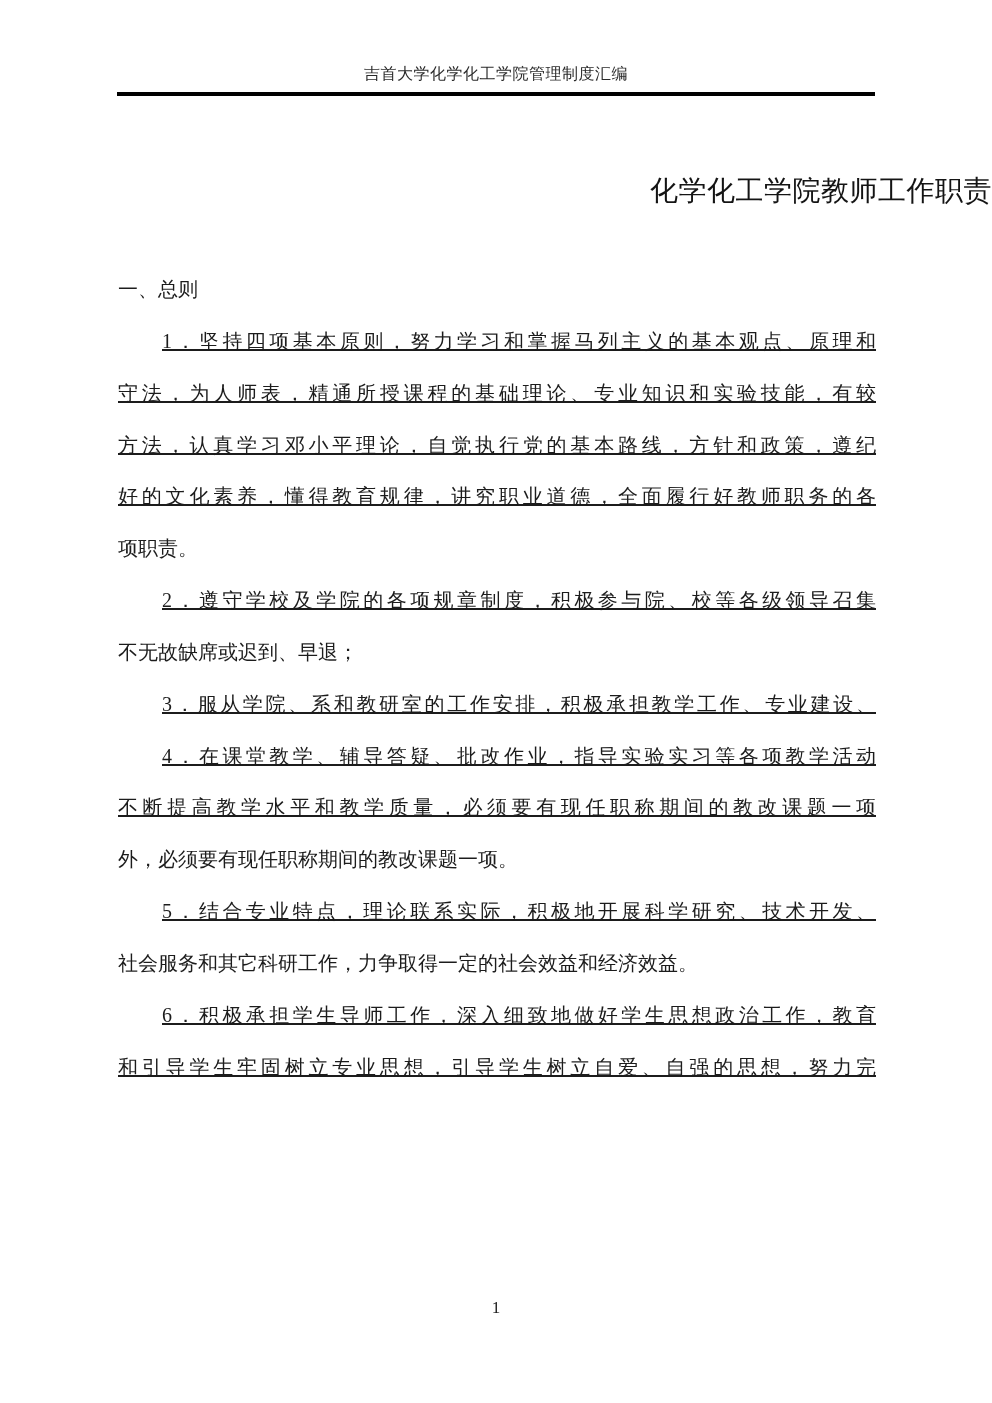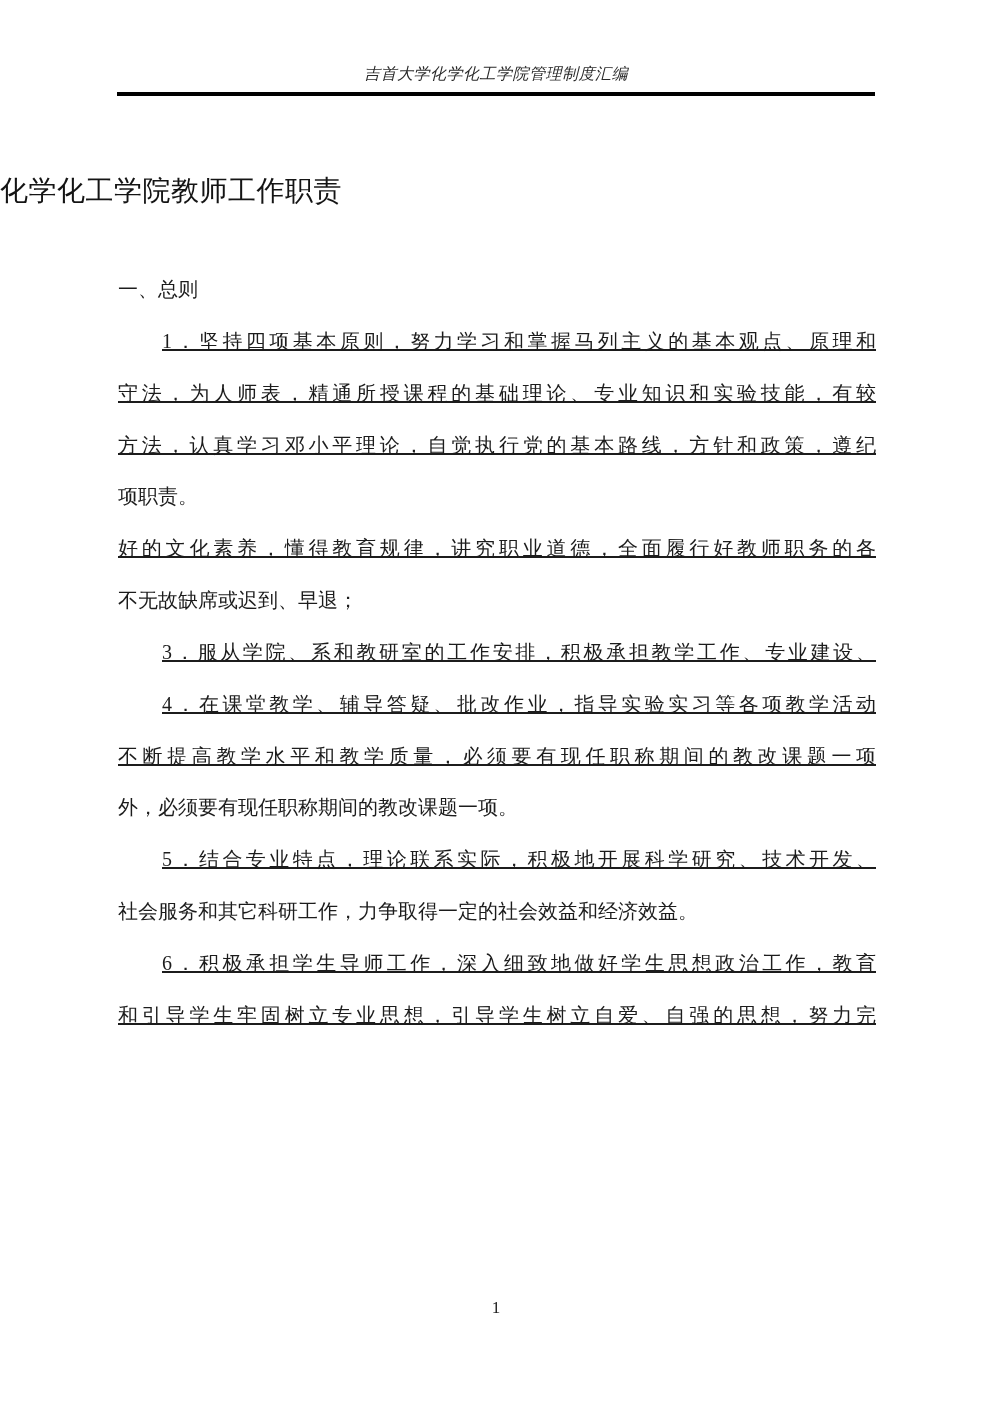--- a/index.html
+++ b/index.html
@@ -9,35 +9,34 @@
     height: 1403px;
     background: #ffffff;
     overflow: hidden;
     font-family: "Liberation Serif", "DejaVu Serif", serif;
     color: #1c1c1c;
   }
   .header-text {
     position: absolute;
     top: 64px; left: 0; right: 0;
     text-align: center;
-    font-style: italic;
     font-size: 16px;
     letter-spacing: 0.5px;
     color: #2a2a2a;
   }
   .header-rule {
     position: absolute;
     top: 92px; left: 117px;
     width: 758px; height: 4px;
     background: #000000;
   }
   .doc-title {
     position: absolute;
     top: 172px; left: 0; right: 0;
-    text-align: left;
+    text-align: right;
     font-size: 28px;
     letter-spacing: 0.5px;
     font-weight: normal;
     color: #141414;
   }
   .doc-body {
     position: absolute;
     top: 272px; left: 118px;
     width: 758px;
     font-size: 20px;
@@ -72,22 +71,23 @@
 
   <div class="header-rule"></div>
 
   <div class="doc-title">化学化工学院教师工作职责</div>
 
   <div class="doc-body">
     <div class="line">一、总则</div>
     <div class="line ind jf">1．坚持四项基本原则，努力学习和掌握马列主义的基本观点、原理和</div>
     <div class="line jf">守法，为人师表，精通所授课程的基础理论、专业知识和实验技能，有较</div>
     <div class="line jf">方法，认真学习邓小平理论，自觉执行党的基本路线，方针和政策，遵纪</div>
+    <div class="line jf">好的文化素养，懂得教育规律，讲究职业道德，全面履行好教师职务的各</div>
     <div class="line">项职责。</div>
-    <div class="line jf">好的文化素养，懂得教育规律，讲究职业道德，全面履行好教师职务的各</div>
+    <div class="line ind jf">2．遵守学校及学院的各项规章制度，积极参与院、校等各级领导召集</div>
     <div class="line">不无故缺席或迟到、早退；</div>
     <div class="line ind jf">3．服从学院、系和教研室的工作安排，积极承担教学工作、专业建设、</div>
     <div class="line ind jf">4．在课堂教学、辅导答疑、批改作业，指导实验实习等各项教学活动</div>
     <div class="line jf">不断提高教学水平和教学质量，必须要有现任职称期间的教改课题一项</div>
     <div class="line">外，必须要有现任职称期间的教改课题一项。</div>
     <div class="line ind jf">5．结合专业特点，理论联系实际，积极地开展科学研究、技术开发、</div>
     <div class="line">社会服务和其它科研工作，力争取得一定的社会效益和经济效益。</div>
     <div class="line ind jf">6．积极承担学生导师工作，深入细致地做好学生思想政治工作，教育</div>
     <div class="line jf">和引导学生牢固树立专业思想，引导学生树立自爱、自强的思想，努力完</div>
   </div>

